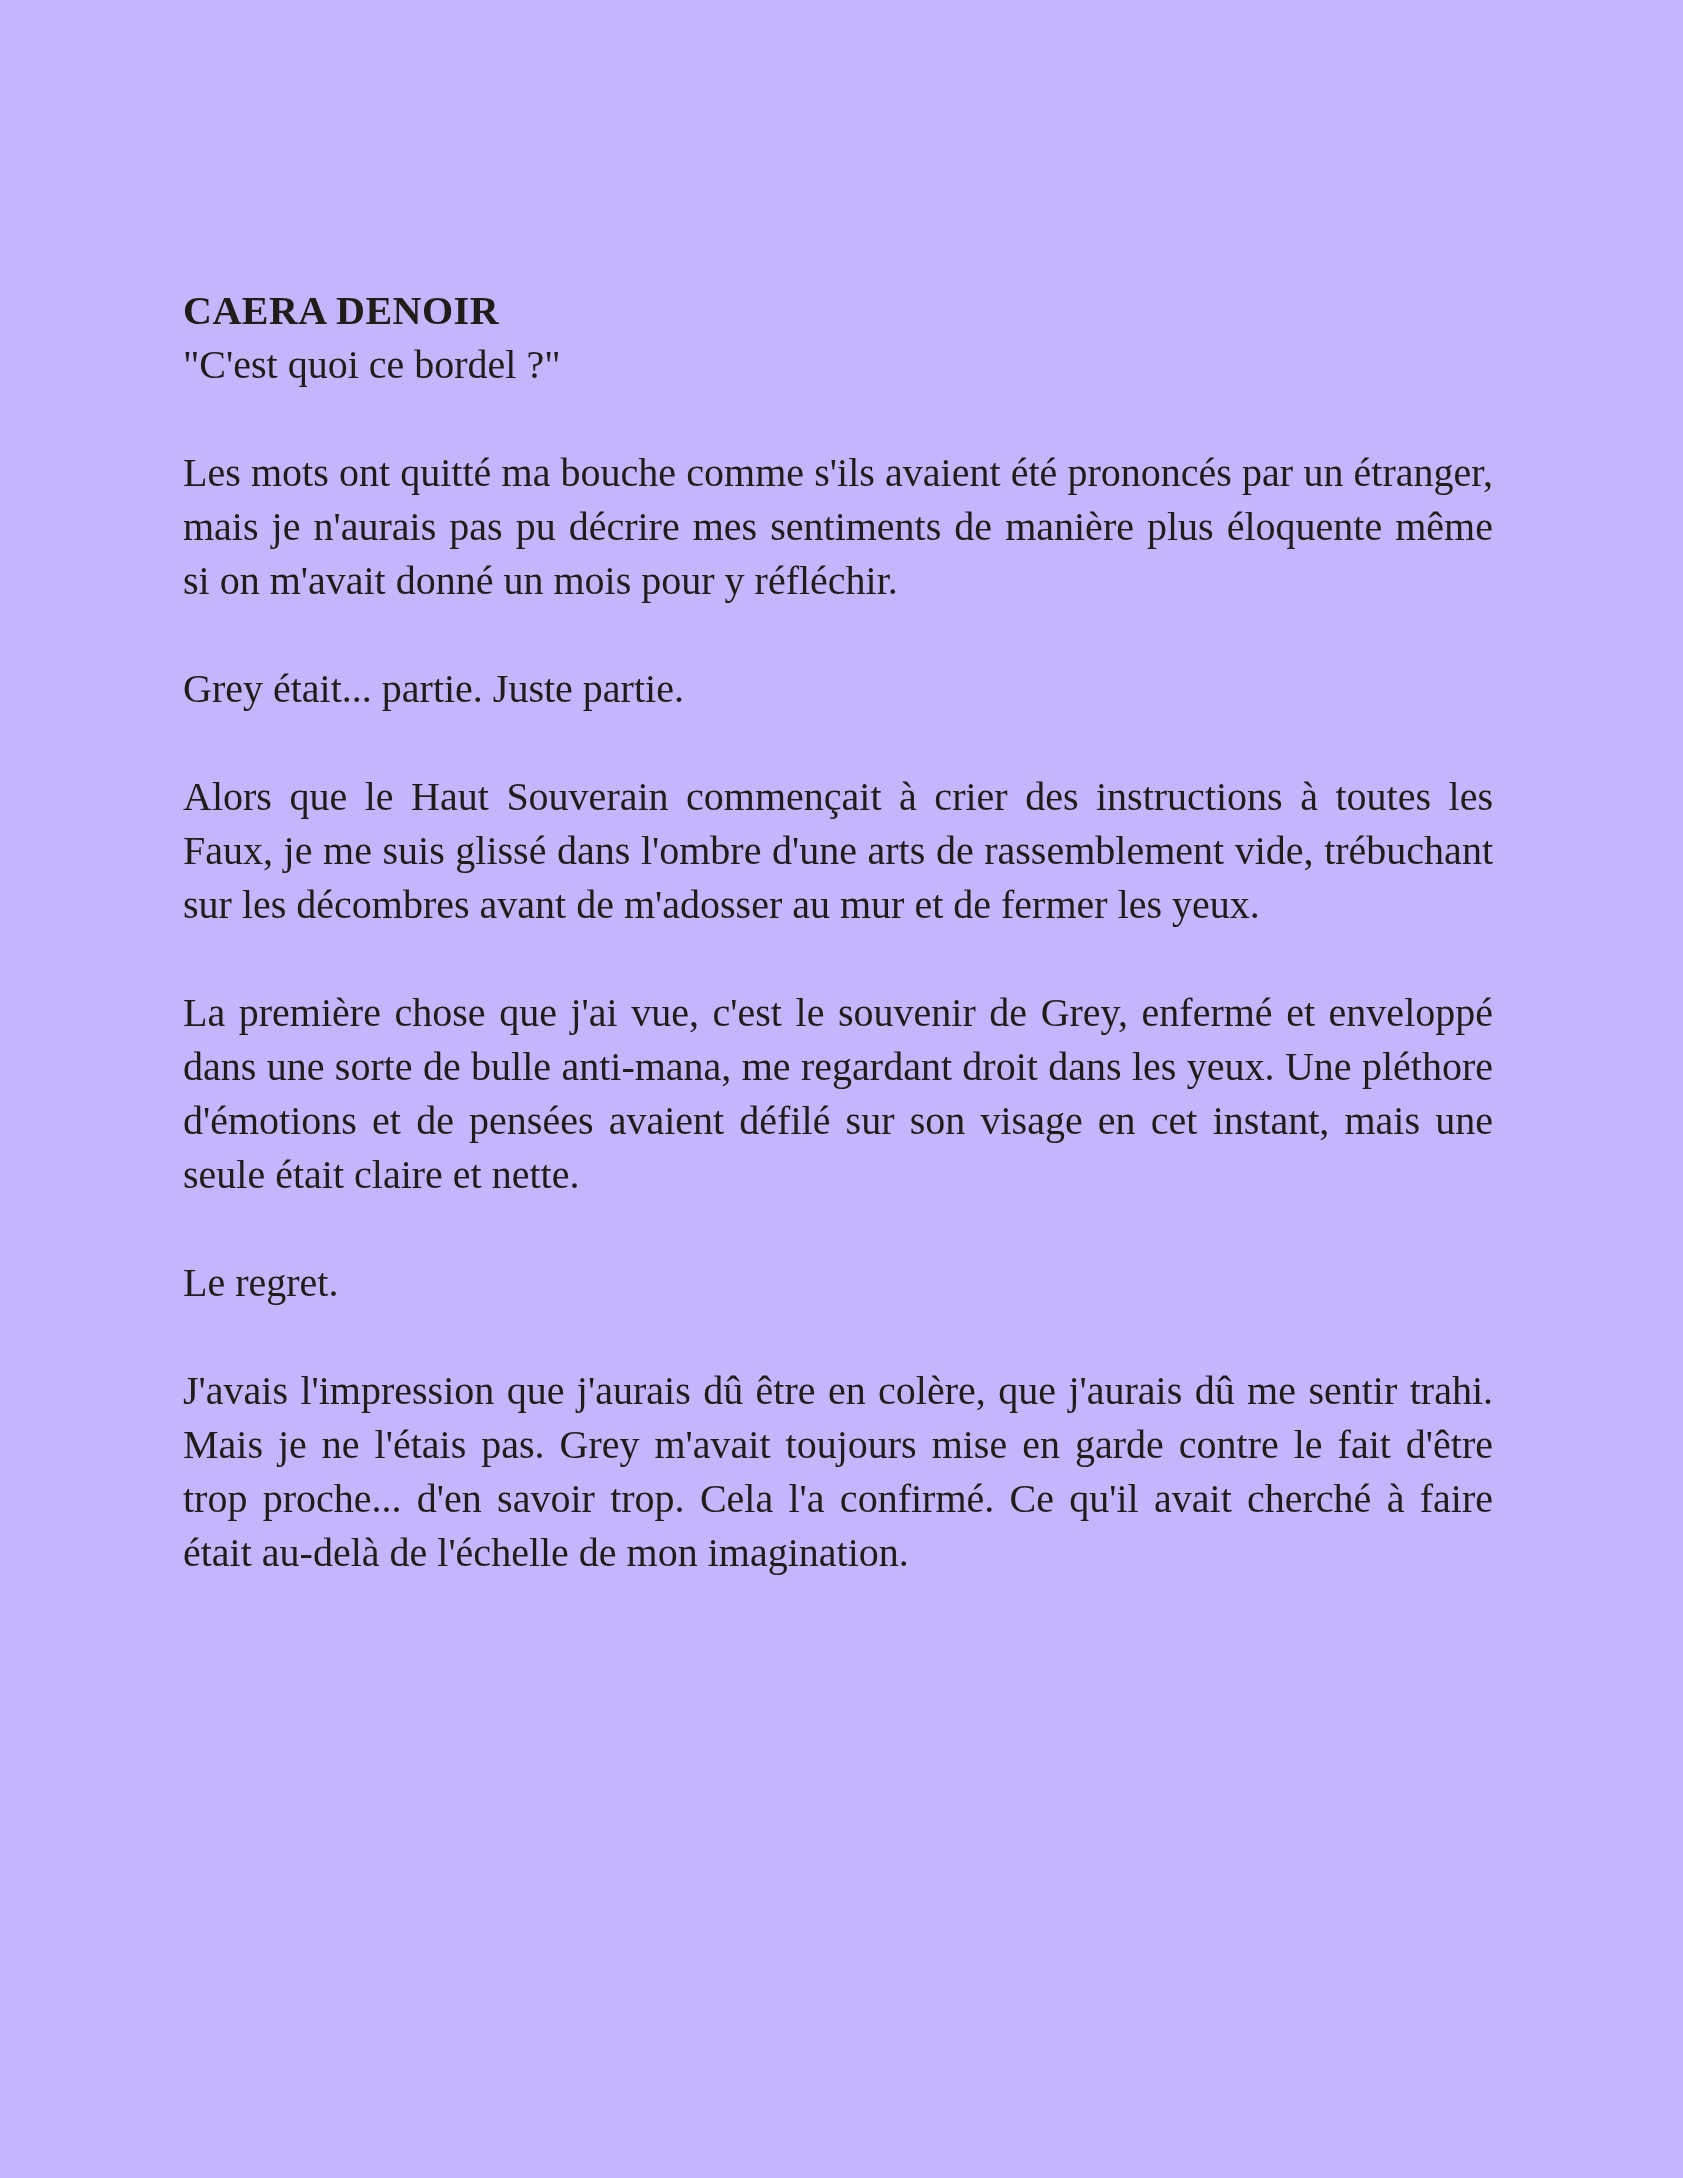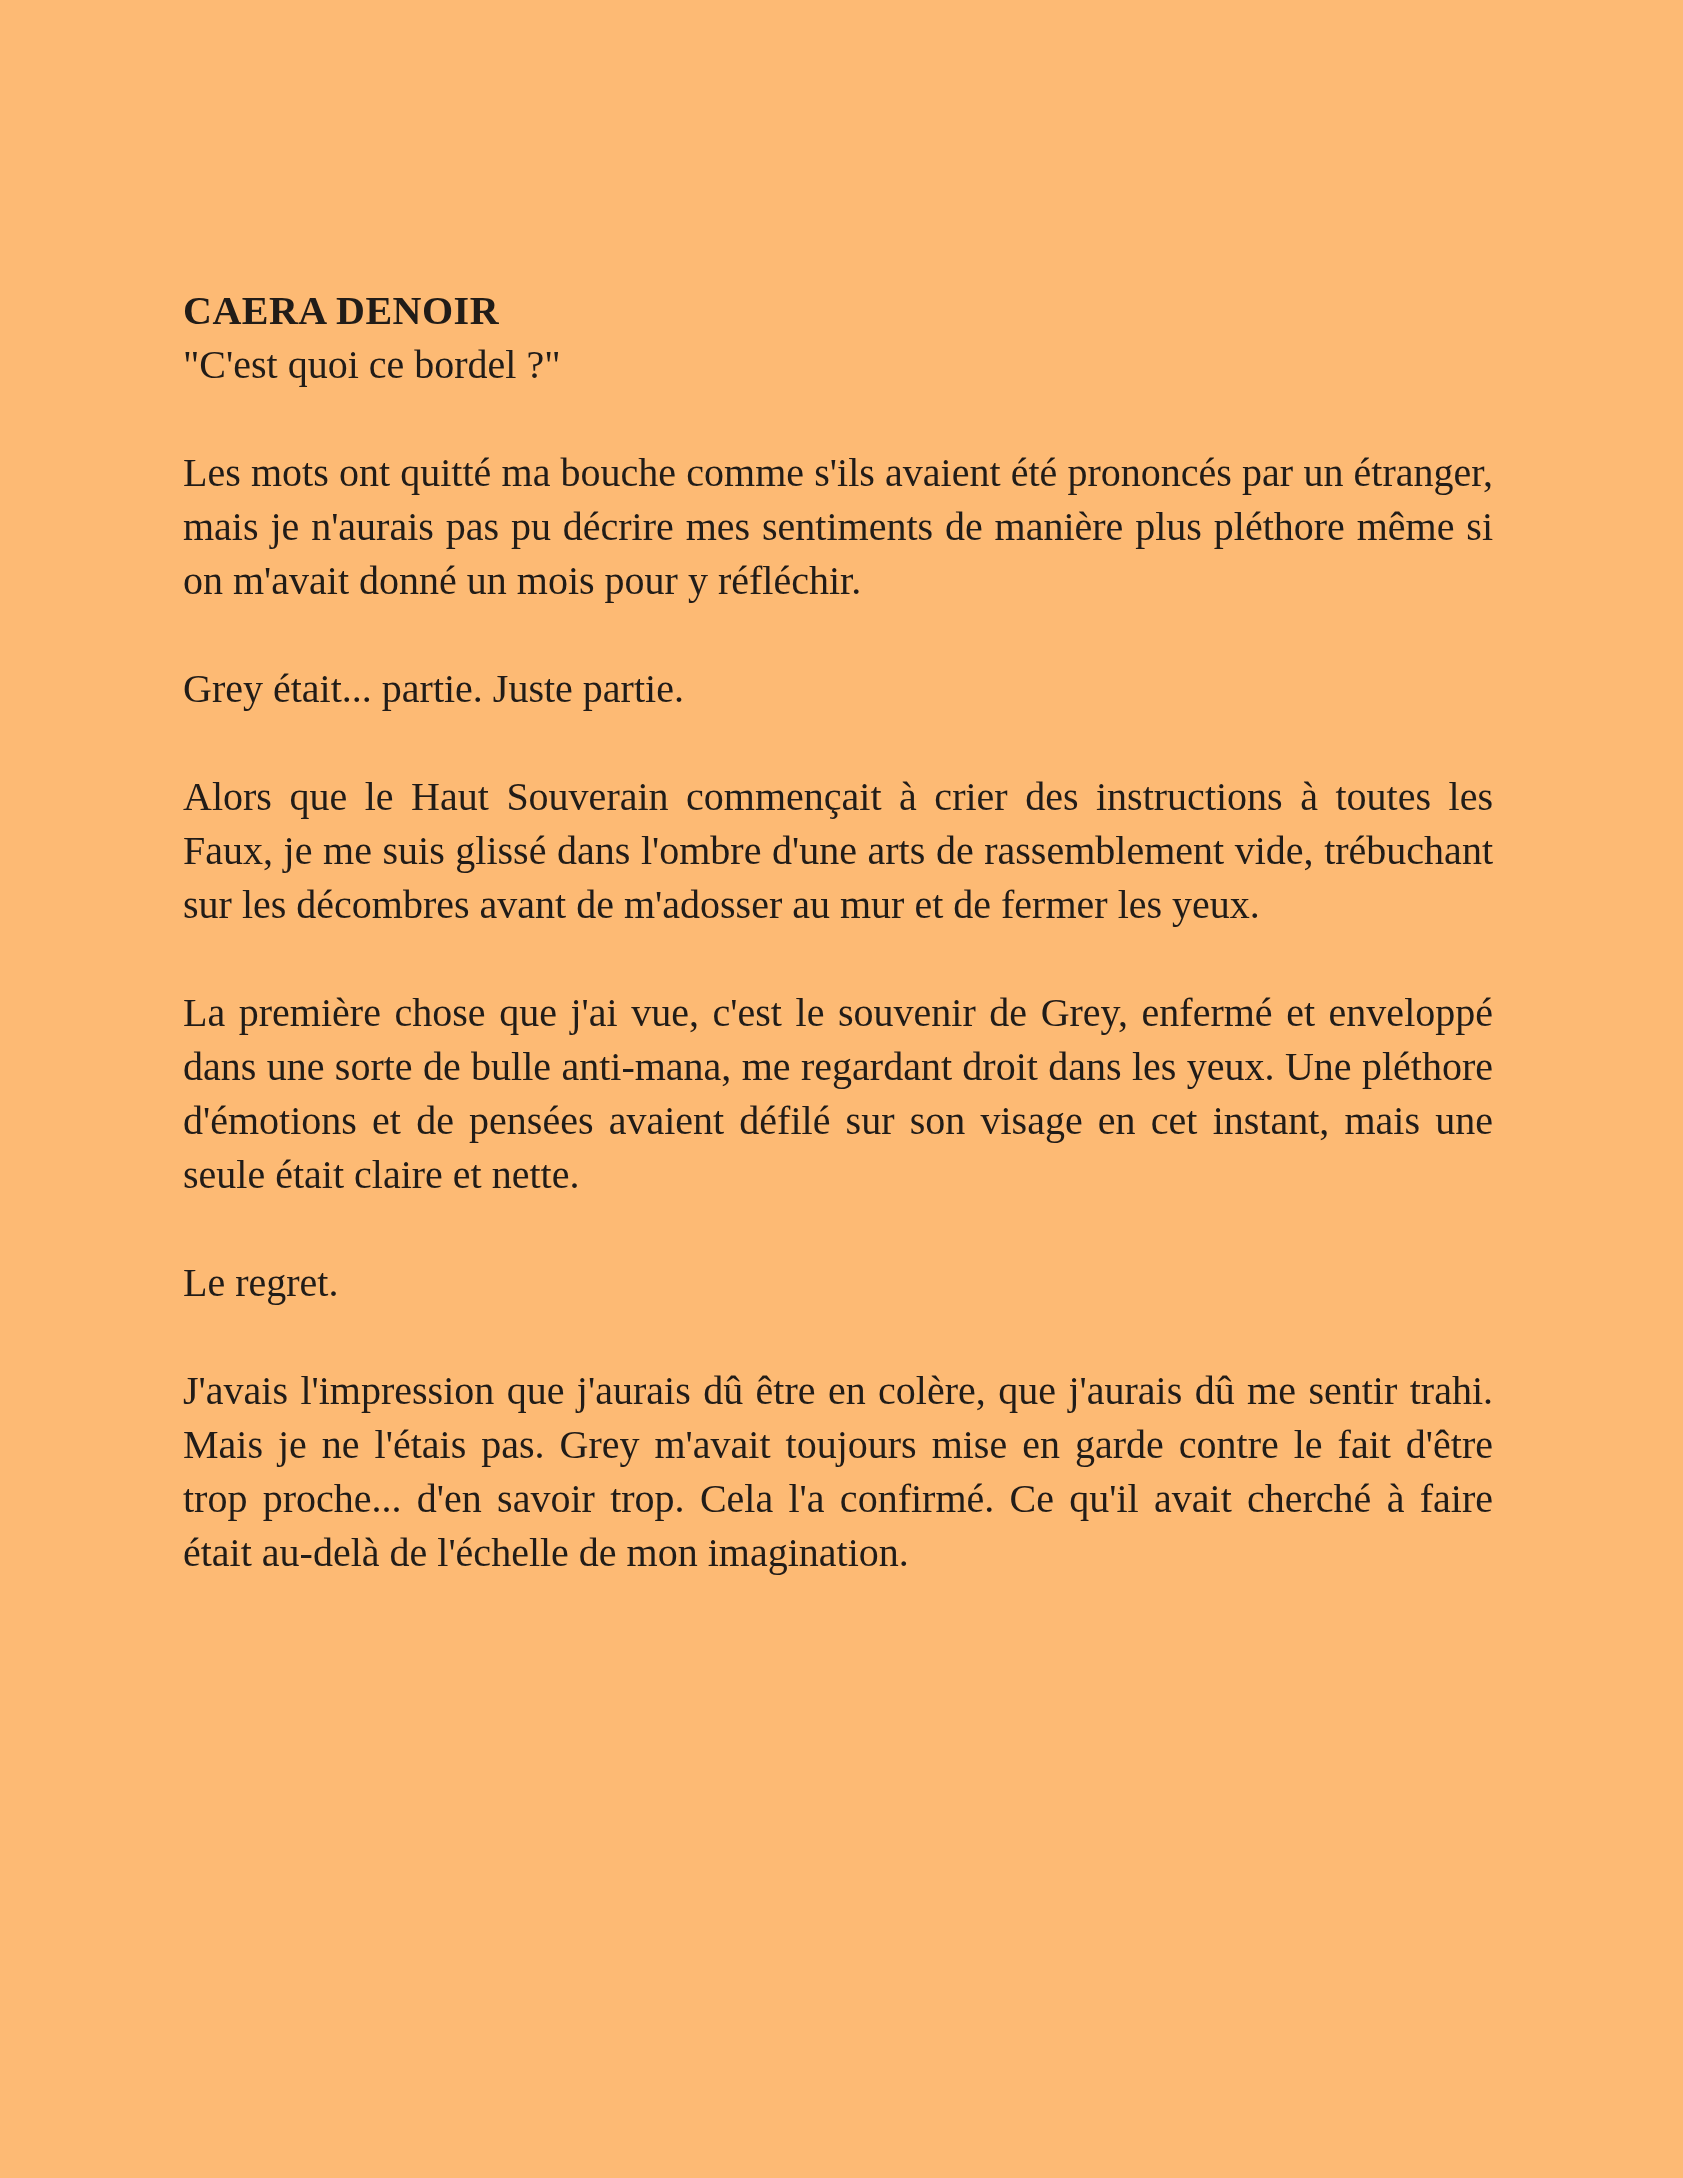--- a/index.html
+++ b/index.html
@@ -4,21 +4,21 @@
 <style>
   html, body {
     margin: 0;
     padding: 0;
     background: #ffffff;
   }
   .page {
     position: relative;
     width: 1683px;
     height: 2178px;
-    background: #fdba74;
+    background: #c4b5fd;
     overflow: hidden;
     font-family: "Liberation Serif", "DejaVu Serif", serif;
   }
   .content {
     position: absolute;
     left: 183px;
     top: 284px;
     width: 1310px;
     color: #211c18;
     font-size: 40px;
@@ -44,21 +44,21 @@
     margin-bottom: 8px;
   }
 </style>
 </head>
 <body>
 
 <div class="page">
   <div class="content">
     <h1 class="chapter-heading">CAERA DENOIR</h1>
     <p class="opening-quote">"C'est quoi ce bordel ?"</p>
-    <p class="body-paragraph">Les mots ont quitté ma bouche comme s'ils avaient été prononcés par un étranger, mais je n'aurais pas pu décrire mes sentiments de manière plus pléthore même si on m'avait donné un mois pour y réfléchir.</p>
+    <p class="body-paragraph">Les mots ont quitté ma bouche comme s'ils avaient été prononcés par un étranger, mais je n'aurais pas pu décrire mes sentiments de manière plus éloquente même si on m'avait donné un mois pour y réfléchir.</p>
     <p class="body-paragraph">Grey était... partie. Juste partie.</p>
     <p class="body-paragraph">Alors que le Haut Souverain commençait à crier des instructions à toutes les Faux, je me suis glissé dans l'ombre d'une arts de rassemblement vide, trébuchant sur les décombres avant de m'adosser au mur et de fermer les yeux.</p>
     <p class="body-paragraph">La première chose que j'ai vue, c'est le souvenir de Grey, enfermé et enveloppé dans une sorte de bulle anti-mana, me regardant droit dans les yeux. Une pléthore d'émotions et de pensées avaient défilé sur son visage en cet instant, mais une seule était claire et nette.</p>
     <p class="body-paragraph">Le regret.</p>
     <p class="body-paragraph">J'avais l'impression que j'aurais dû être en colère, que j'aurais dû me sentir trahi. Mais je ne l'étais pas. Grey m'avait toujours mise en garde contre le fait d'être trop proche... d'en savoir trop. Cela l'a confirmé. Ce qu'il avait cherché à faire était au-delà de l'échelle de mon imagination.</p>
   </div>
 </div>
 
 
 </body></html>

